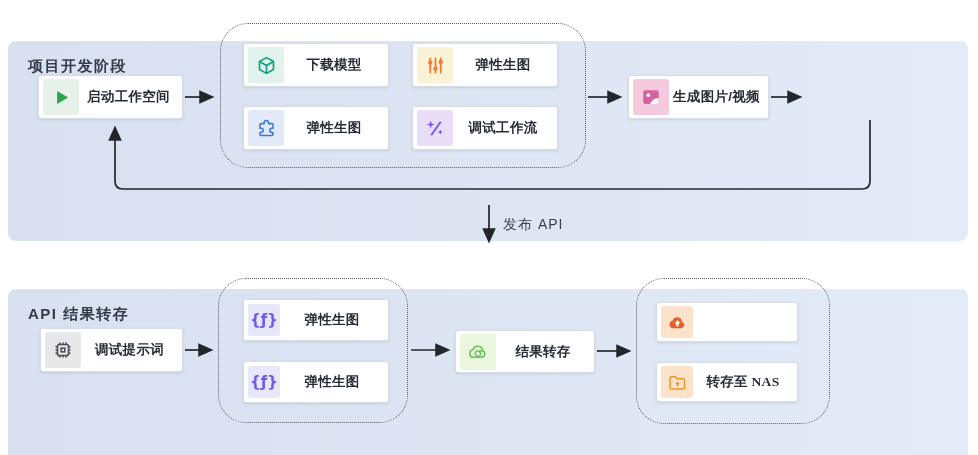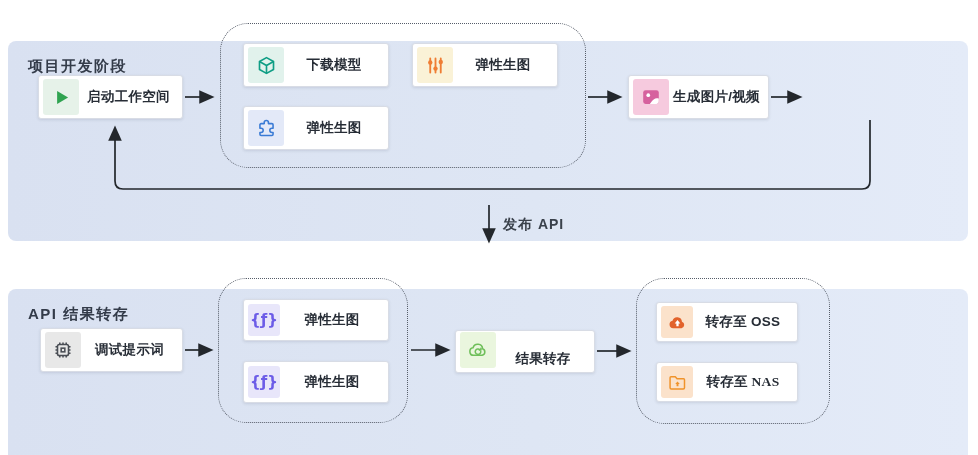--- a/index.html
+++ b/index.html
@@ -41,21 +41,21 @@
   #n-start    { left:38px;  top:75px;  width:145px; height:44px;font-family:Liberation Serif, serif; }
   #n-download { left:243px; top:43px;  width:146px; height:44px; }
   #n-prompt   { left:412px; top:43px;  width:146px; height:44px; }
   #n-plugin   { left:243px; top:106px; width:146px; height:44px; }
   #n-workflow { left:412px; top:106px; width:146px; height:44px; }
   #n-generate { left:628px; top:75px;  width:141px; height:44px; }
   #n-stop     { left:807px; top:75px;  width:151px; height:44px; }
   #n-config   { left:40px;  top:328px; width:143px; height:44px; }
   #n-elastic1 { left:243px; top:299px; width:146px; height:42px; }
   #n-elastic2 { left:243px; top:361px; width:146px; height:42px; }
-  #n-result   { left:455px; top:330px; width:140px; height:43px;align-items:flex-end; }
+  #n-result   { left:455px; top:330px; width:140px; height:43px; }
   #n-oss      { left:656px; top:302px; width:142px; height:40px; }
   #n-nas      { left:656px; top:362px; width:142px; height:40px;font-family:Liberation Serif, serif; }
 
   
   .bg-green   { background:#e6f2e9; }
   .bg-teal    { background:#e1f2ec; }
   .bg-yellow  { background:#faf2d7; }
   .bg-blue    { background:#e3e9f8; }
   .bg-purple  { background:#e9def8; }
   .bg-pink    { background:#f6cade; }
@@ -64,21 +64,21 @@
   .bg-lav     { background:#e8e6fa; }
   .bg-lime    { background:#eaf6de; }
   .bg-peach   { background:#fbe2cb; }
 
   .fn-glyph { font-family:"DejaVu Sans",sans-serif; font-size:15px; font-weight:700; color:#6c5ce7; }
 
   #overlay { position:absolute; left:0; top:0; pointer-events:none; }
   .edge { stroke:#23272c; stroke-width:1.7; fill:none; marker-end:url(#ah); }
 
   #publish-label {
-    position:absolute; left:503px; top:216px; font-size:14px; font-weight:700;
+    position:absolute; left:503px; top:216px; font-size:14px; font-weight:400;
     color:#3a414b; letter-spacing:1px;
   }
 </style>
 </head>
 <body>
 
 <div id="stage">
 
   <div class="section" id="sec-dev">
     <div class="sec-title">项目开发阶段</div>
@@ -143,20 +143,30 @@
 
   <div class="node" id="n-plugin">
     <div class="iconbox bg-blue">
       <svg width="21" height="21" viewBox="0 0 24 24" fill="none" stroke="#3a7bd5" stroke-width="1.8" stroke-linejoin="round">
         <path d="M9.4 5.2 a2.4 2.4 0 0 1 4.8 0 v1.2 h4 a1.3 1.3 0 0 1 1.3 1.3 v4 h-1.3 a2.4 2.4 0 0 0 0 4.8 h1.3 v2.2 a1.3 1.3 0 0 1 -1.3 1.3 h-12.4 a1.3 1.3 0 0 1 -1.3 -1.3 v-2.2 h1.3 a2.4 2.4 0 0 0 0 -4.8 h-1.3 v-4 a1.3 1.3 0 0 1 1.3 -1.3 h3.6 Z"></path>
       </svg>
     </div>
     <div class="lbl">弹性生图</div>
   </div>
 
+  <div class="node" id="n-workflow">
+    <div class="iconbox bg-purple">
+      <svg width="21" height="21" viewBox="0 0 24 24" fill="#7a52f4">
+        <path d="M6.5 3 L7.6 6.4 L11 7.5 L7.6 8.6 L6.5 12 L5.4 8.6 L2 7.5 L5.4 6.4 Z"></path>
+        <path d="M16.6 4.2 H19.2 L8.4 19.8 H5.8 Z"></path>
+        <path d="M17.5 13 L18.3 15.2 L20.5 16 L18.3 16.8 L17.5 19 L16.7 16.8 L14.5 16 L16.7 15.2 Z"></path>
+      </svg>
+    </div>
+    <div class="lbl">调试工作流</div>
+  </div>
 
   <div class="node" id="n-generate">
     <div class="iconbox bg-pink">
       <svg width="22" height="22" viewBox="0 0 24 24">
         <rect x="3.5" y="4.5" width="17" height="15" rx="2.6" fill="#d6619e"></rect>
         <circle cx="9" cy="10" r="2" fill="#ffffff"></circle>
         <path d="M20.5 13.6 c-3.6-1.2-6.2.8-8.6 4.3 l-1.2 1.6 h7.3 a2.5 2.5 0 0 0 2.5-2.5 Z" fill="#ffffff"></path>
       </svg>
     </div>
     <div class="lbl">生成图片/视频</div>
@@ -199,21 +209,20 @@
     <div class="lbl">结果转存</div>
   </div>
 
   <div class="node small" id="n-oss">
     <div class="iconbox bg-peach">
       <svg width="21" height="21" viewBox="0 0 24 24">
         <path d="M7 18.5 a4.3 4.3 0 0 1 -.7 -8.5 a5.5 5.5 0 0 1 10.8 1 a3.9 3.9 0 0 1 -.5 7.5 Z" fill="#e2622b"></path>
         <path d="M12 9.2 L15.2 13 H13.3 V16.4 H10.7 V13 H8.8 Z" fill="#ffffff"></path>
       </svg>
     </div>
-    <div class="lbl">转存至 OSS</div>
   </div>
 
   <div class="node small" id="n-nas">
     <div class="iconbox bg-peach">
       <svg width="21" height="21" viewBox="0 0 24 24" fill="none" stroke="#f0932b" stroke-width="1.7" stroke-linejoin="round">
         <path d="M3.5 18 V6.5 a1 1 0 0 1 1 -1 h5 l2 2.3 h7.5 a1 1 0 0 1 1 1 V18 a1.4 1.4 0 0 1 -1.4 1.4 h-13.7 A1.4 1.4 0 0 1 3.5 18 Z"></path>
         <path d="M12 10.8 L14.6 13.8 H13.1 V16.4 H10.9 V13.8 H9.4 Z" fill="#f0932b" stroke="none"></path>
       </svg>
     </div>
     <div class="lbl">转存至 NAS</div>

